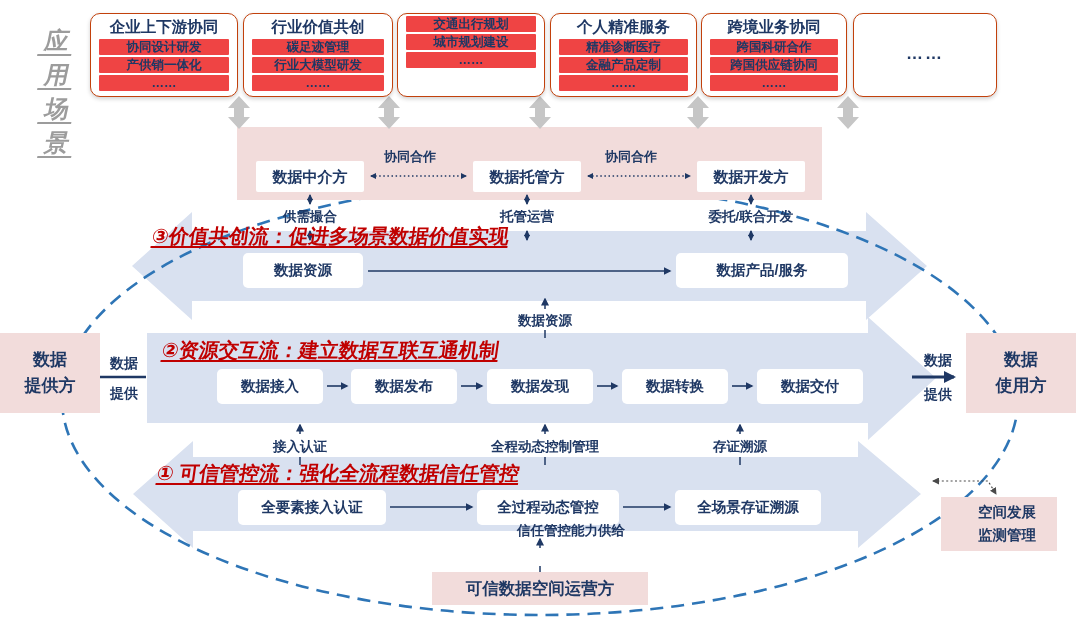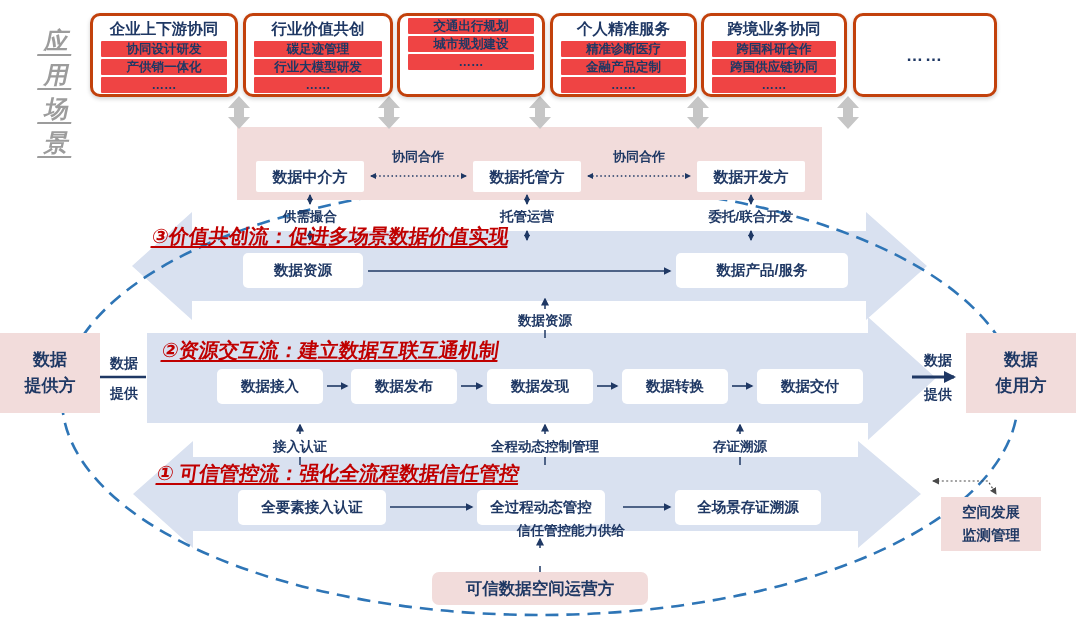--- a/index.html
+++ b/index.html
@@ -6,32 +6,32 @@
   .stage{position:relative;width:1080px;height:619px;background:#fff;overflow:hidden;
          font-family:"Liberation Sans","DejaVu Sans",sans-serif;color:#1F3864;}
   .abs{position:absolute;}
   svg.overlay{position:absolute;left:0;top:0;width:1080px;height:619px;}
 
   
   .vchar{display:block;width:34px;text-align:center;font-size:24px;font-weight:800;color:#9c9c9c;
          border-bottom:2px solid #9c9c9c;margin:0 0 6px 0;transform:skewX(-12deg);line-height:26px;}
 
   
-  .scn{top:13px;height:84px;background:#fff;border:3px solid #c2410c;border-radius:10px;
+  .scn{top:13px;height:84px;background:#fff;border:1px solid #c2410c;border-radius:10px;
        box-shadow:0 2px 4px rgba(0,0,0,.18);box-sizing:border-box;}
   .scn-t{text-align:center;font-size:15.5px;font-weight:800;line-height:21px;margin-top:2px;}
   .scn-i{margin:2px 8px 0;background:#ef4444;font-size:12.5px;font-weight:600;text-align:center;
          line-height:16px;height:16px;border-radius:1px;}
   .scn-dots-t{text-align:center;font-size:17px;font-weight:800;line-height:80px;letter-spacing:2px;}
 
   
   .pink{background:#F2DCDB;}
   .band-title{font-size:17px;font-weight:800;text-align:center;}
   .role{background:#fff;height:31px;line-height:31px;text-align:center;font-size:15px;font-weight:800;border-radius:2px;}
-  .lab{font-size:13px;font-weight:800;text-align:center;line-height:18px;}
+  .lab{font-size:13px;font-weight:800;line-height:18px;}
   .lab2{font-size:13.5px;font-weight:800;text-align:center;line-height:21px;}
 
   
   .flow-title{color:#C00000;font-size:20px;font-weight:800;transform:skewX(-8deg);
               text-decoration:underline;text-decoration-skip-ink:none;text-underline-offset:3px;white-space:nowrap;}
 
   
   .node{background:#fff;height:35px;line-height:35px;text-align:center;font-size:14.5px;font-weight:600;border-radius:5px;}
 
   .party{line-height:1.55;text-align:center;font-size:17px;font-weight:800;display:flex;flex-direction:column;justify-content:center;}
@@ -179,38 +179,38 @@
   <div class="abs node" style="left:487px;top:369px;width:106px;">数据发现</div>
   <div class="abs node" style="left:622px;top:369px;width:106px;">数据转换</div>
   <div class="abs node" style="left:757px;top:369px;width:106px;">数据交付</div>
 
   <div class="abs lab2" style="left:255px;top:436px;width:90px;">接入认证</div>
   <div class="abs lab2" style="left:470px;top:436px;width:150px;">全程动态控制管理</div>
   <div class="abs lab2" style="left:695px;top:436px;width:90px;">存证溯源</div>
 
   <div class="abs flow-title" style="left:157px;top:460px;">① 可信管控流：强化全流程数据信任管控</div>
   <div class="abs node" style="left:238px;top:490px;width:148px;">全要素接入认证</div>
-  <div class="abs node" style="left:477px;top:490px;width:128px;">全过程动态管控</div>
+  <div class="abs node" style="left:477px;top:490px;width:142px;">全过程动态管控</div>
   <div class="abs node" style="left:675px;top:490px;width:146px;">全场景存证溯源</div>
 
   <div class="abs pink party" style="left:0;top:333px;width:100px;height:80px;">
     <div>数据</div>
     <div>提供方</div>
   </div>
   <div class="abs mini" style="left:100px;top:353px;width:48px;">数据</div>
   <div class="abs mini" style="left:100px;top:383px;width:48px;">提供</div>
 
   <div class="abs mini" style="left:914px;top:350px;width:48px;">数据</div>
   <div class="abs mini" style="left:914px;top:384px;width:48px;">提供</div>
   <div class="abs pink party" style="left:966px;top:333px;width:110px;height:80px;">
     <div>数据</div>
     <div>使用方</div>
   </div>
 
   <div class="abs lab2" style="left:455px;top:520px;width:170px;text-align:right;">信任管控能力供给</div>
-  <div class="abs pink op-box" style="left:432px;top:572px;width:216px;border-radius:7px;">可信数据空间运营方</div>
-
-  <div class="abs pink mon-box" style="left:941px;top:497px;width:100px;height:54px;">
+  <div class="abs pink op-box" style="left:432px;top:572px;width:216px;">可信数据空间运营方</div>
+
+  <div class="abs pink mon-box" style="left:941px;top:497px;width:100px;height:54px;padding-left:16px;">
     <div>空间发展</div>
     <div>监测管理</div>
   </div>
 
 </div>
 
 </body></html>

